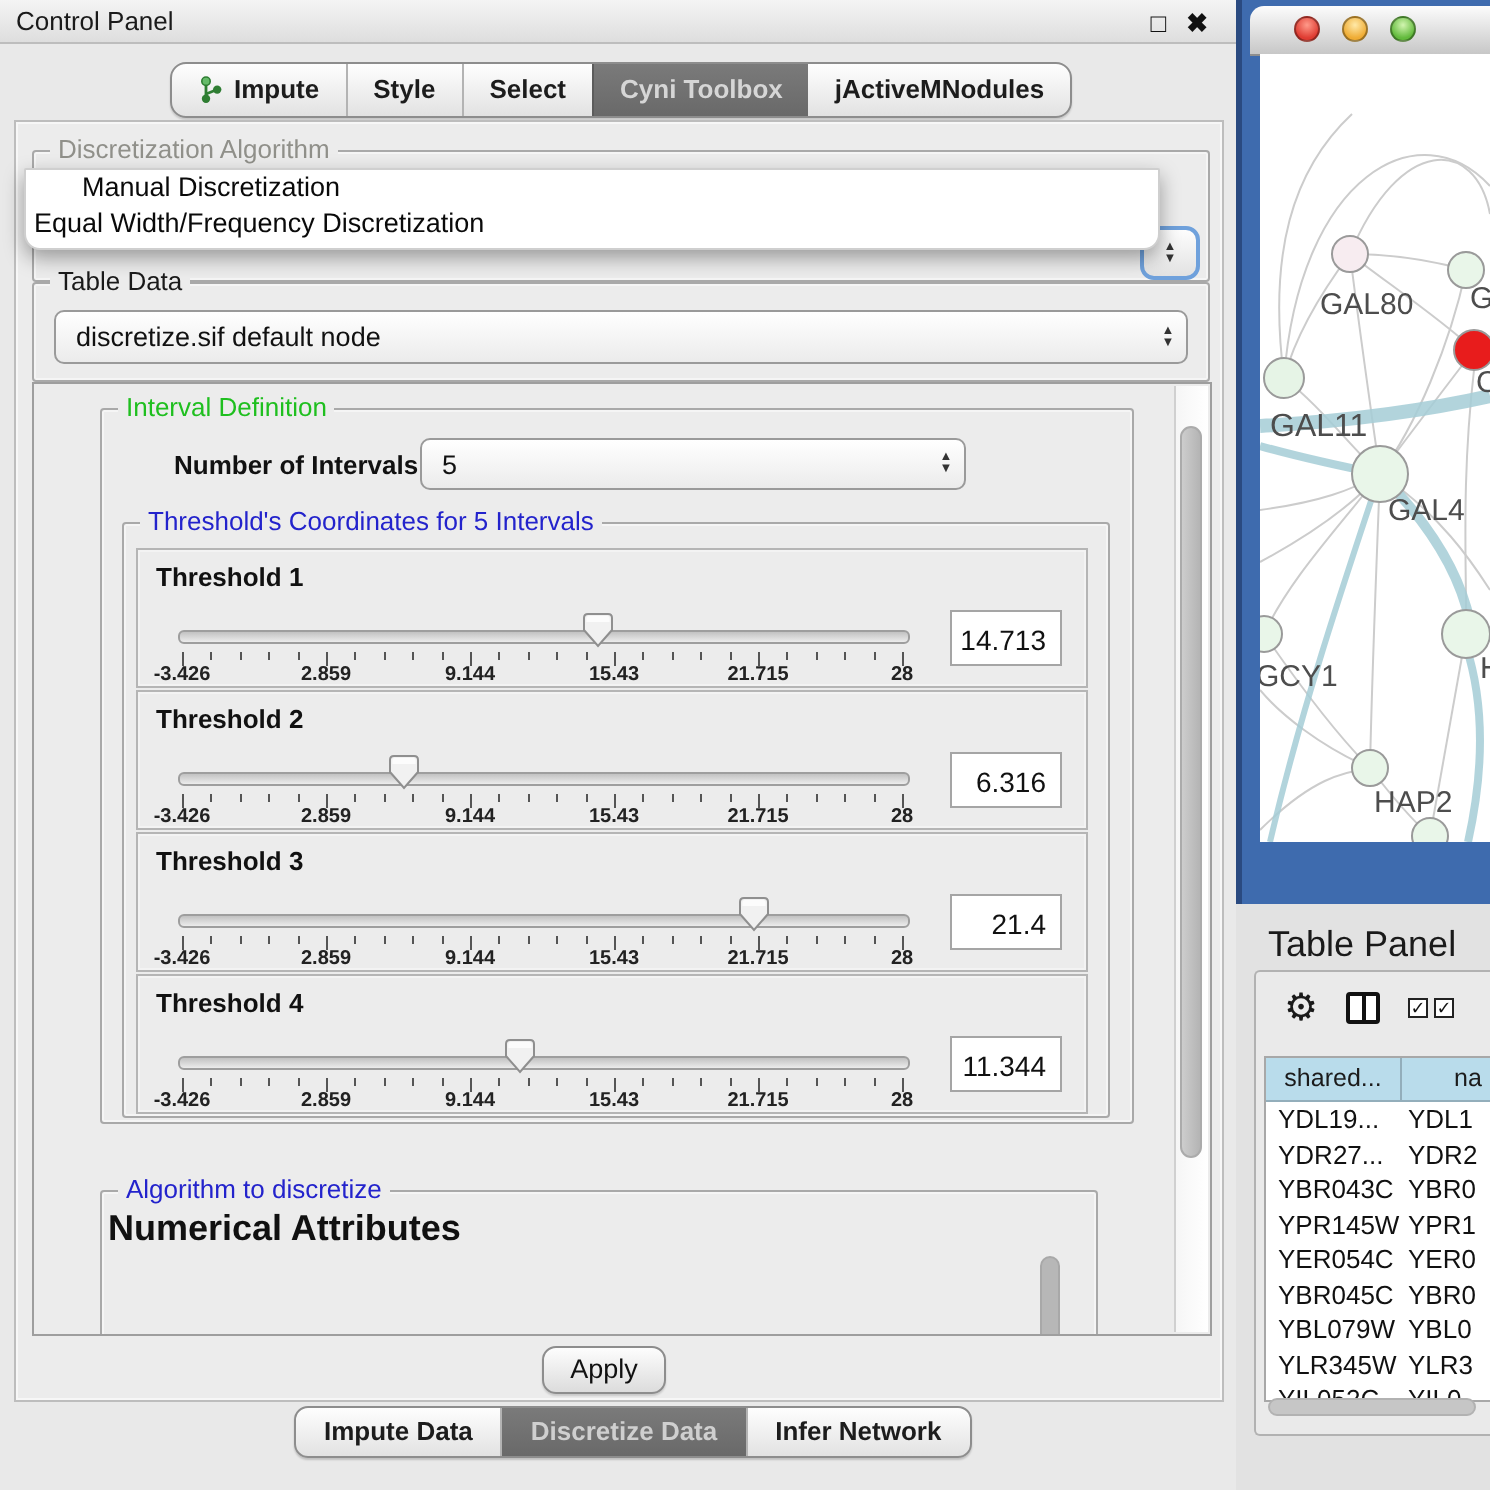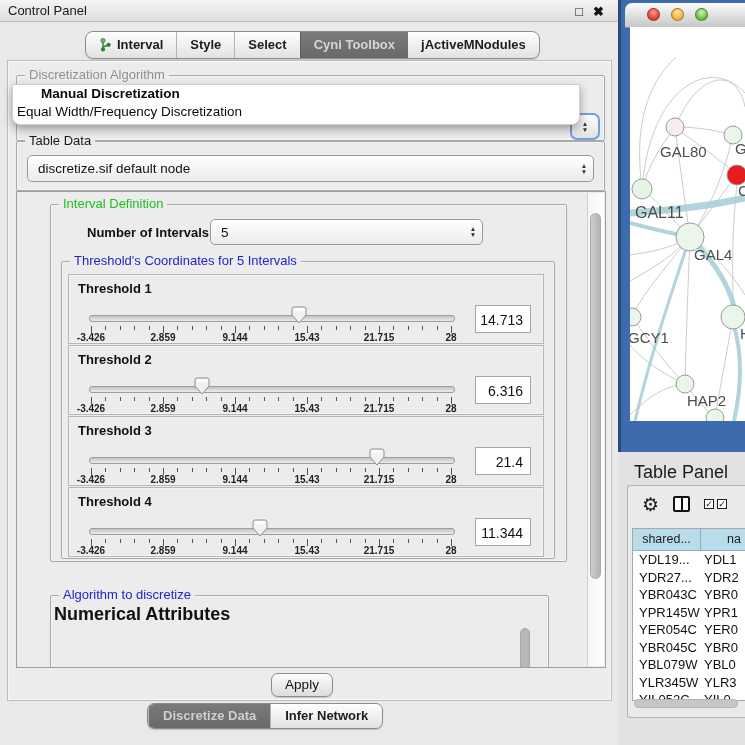--- a/index.html
+++ b/index.html
@@ -43,21 +43,21 @@
   .focus-btn{position:absolute;left:553px;top:37px;width:30px;height:27px;border-radius:7px;
     border:2.5px solid #6fa1dc;background:linear-gradient(#fdfdfd,#e2e2e2);
     box-sizing:border-box;display:flex;align-items:center;justify-content:center;}
   .focus-btn .stepper{width:auto;}
 
   .popup{position:absolute;left:12px;top:84px;width:566px;z-index:30;background:#ffffff;
     border:1px solid #cfcfcf;border-radius:1px 1px 8px 8px;
     box-shadow:0 4px 10px rgba(0,0,0,.35);padding-bottom:3px;}
   .popup .ph{font-size:13px;color:#b3b3b3;text-align:center;padding:3px 0 1px 0;}
   .popup .item{font-size:13.5px;color:#0a0a0a;padding:1px 4px;line-height:16px;}
-  .popup .item.bold{font-weight:bold;padding-left:28px;}
+  .popup .item.bold{font-weight:normal;padding-left:28px;}
 
   
   .scrollarea{position:absolute;left:8px;top:130px;width:590px;height:477px;
     background:#ececec;border:1px solid #9e9e9e;box-sizing:border-box;overflow:hidden;}
   .vscroll{position:absolute;right:1px;top:1px;width:16px;height:473px;
     background:linear-gradient(90deg,#f6f6f6,#ffffff);border-left:1px solid #d0d0d0;}
   .vthumb{position:absolute;left:2px;width:11px;border-radius:6px;
     background:linear-gradient(90deg,#cdcdcd,#b4b4b4);border:1px solid #ababab;box-sizing:border-box;}
   .num-row-label{position:absolute;font-size:13px;font-weight:bold;color:#111;}
 
@@ -141,21 +141,21 @@
 
   <div class="tabbar">
     <div class="tab">
       <svg width="13" height="14" viewBox="0 0 13 14">
         <line x1="4" y1="3" x2="4" y2="11" stroke="#2e7d32" stroke-width="1.4"></line>
         <line x1="4" y1="9" x2="9" y2="7" stroke="#2e7d32" stroke-width="1.4"></line>
         <circle cx="4" cy="2.6" r="2.1" fill="#66bb6a" stroke="#2e7d32" stroke-width="0.8"></circle>
         <circle cx="4" cy="11.4" r="2.1" fill="#2e7d32"></circle>
         <circle cx="9.6" cy="6.8" r="2.1" fill="#2e7d32"></circle>
       </svg>
-      <span>Interval</span>
+      <span>Impute</span>
     </div>
     <div class="tab sep">
         <span>Style</span>
       </div>
     <div class="tab sep">
         <span>Select</span>
       </div>
     <div class="tab selected">
         <span>Cyni Toolbox</span>
       </div>
@@ -373,20 +373,21 @@
 
     <div class="apply-btn">Apply</div>
   </div>
 
   <div class="popup">
     <div class="item bold">Manual Discretization</div>
     <div class="item">Equal Width/Frequency Discretization</div>
   </div>
 
   <div class="bottom-tabbar">
+    <div class="btab">Impute Data</div>
     <div class="btab selected sep">Discretize Data</div>
     <div class="btab sep">Infer Network</div>
   </div>
 </div>
 
 <div id="net-window">
   <div class="mac-titlebar">
     <div class="light red" style="left:22px;"></div>
     <div class="light yellow" style="left:46px;"></div>
     <div class="light green" style="left:70px;"></div>

